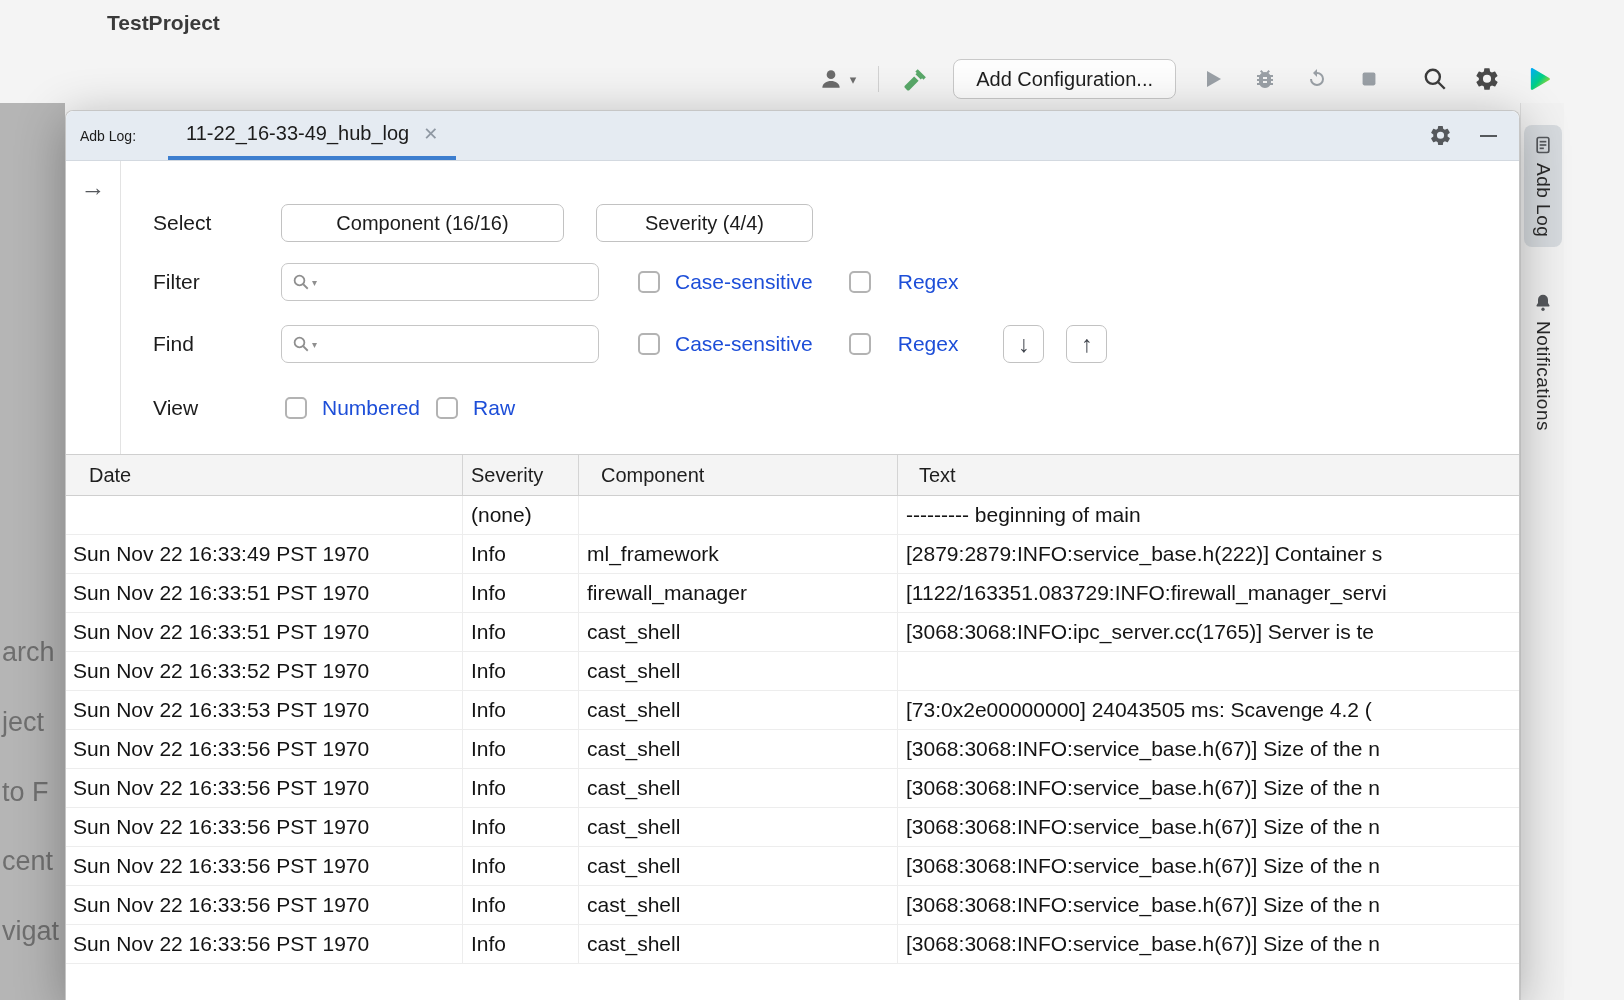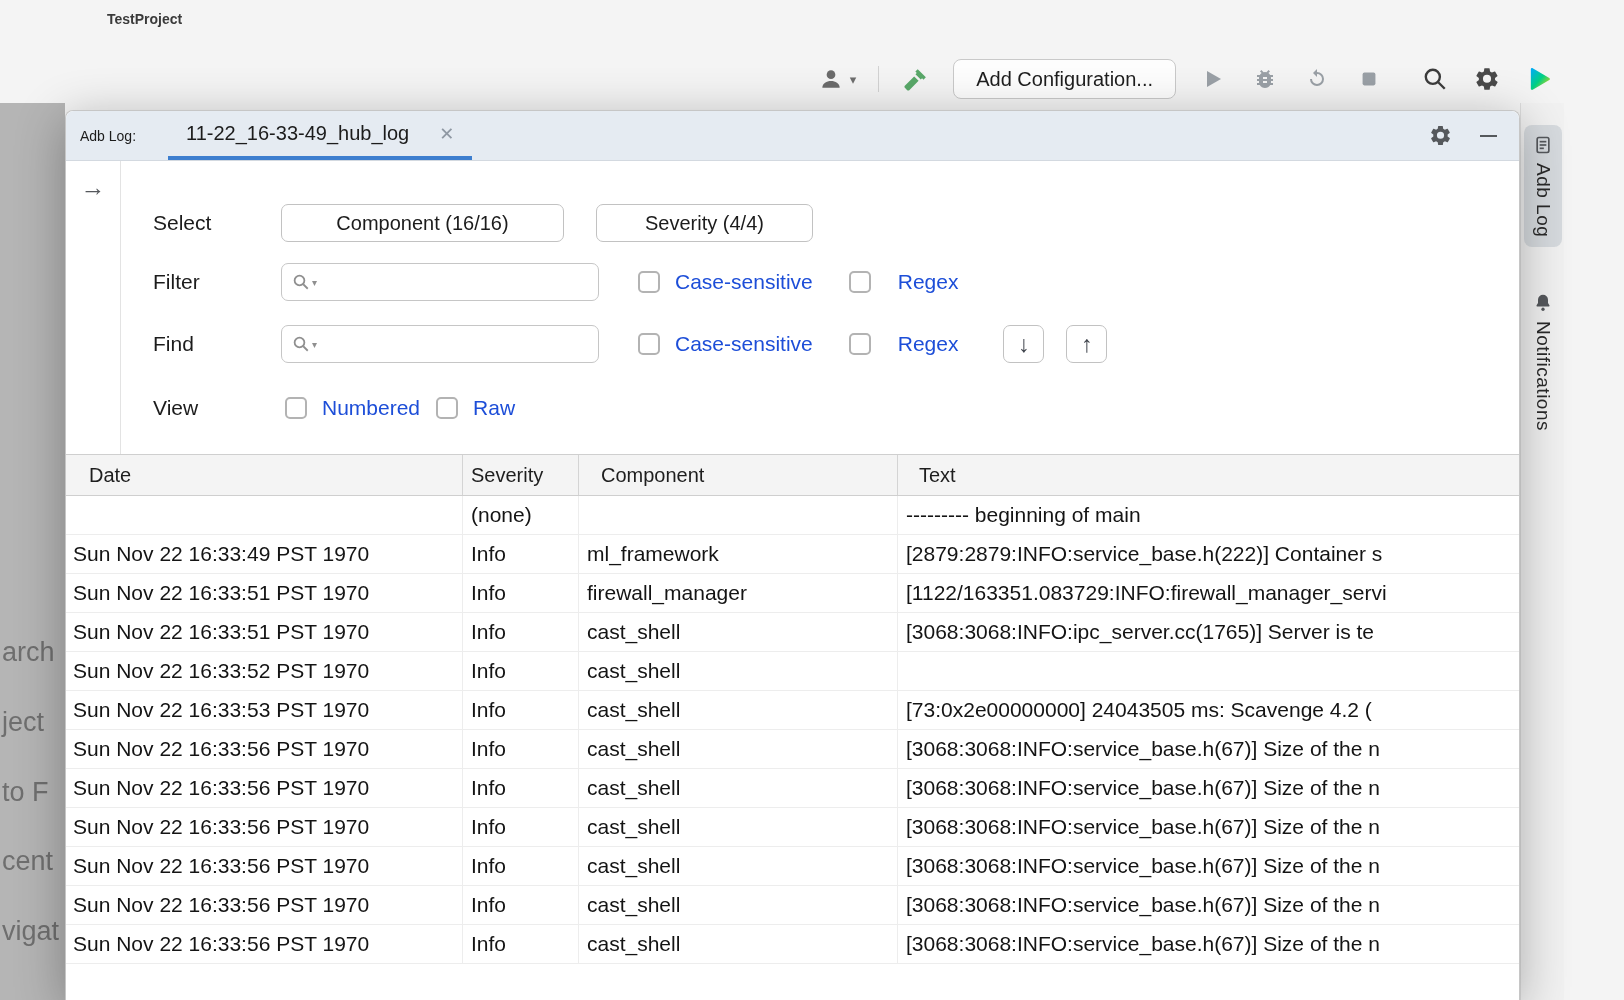--- a/index.html
+++ b/index.html
@@ -6,21 +6,21 @@
   html,body { width:1624px; height:1000px; overflow:hidden; }
   body {
     position:relative;
     font-family:"Liberation Sans","DejaVu Sans",sans-serif;
     background:#f4f4f4;
     color:#1e1e1e;
   }
 
   
   .titlebar { position:absolute; left:0; top:0; width:100%; height:110px; background:#f4f4f4; }
-  .window-title { position:absolute; left:107px; top:11px; font-size:14px; font-weight:bold; color:#3a3a3a; }
+  .window-title { position:absolute; left:107px; top:11px; font-size:21px; font-weight:bold; color:#3a3a3a; }
   .main-toolbar { position:absolute; right:70px; top:56px; height:46px; display:flex; align-items:center; gap:22px; }
   .tb-icon { width:30px; height:30px; display:flex; align-items:center; justify-content:center; }
   .tb-sep { width:1px; height:26px; background:#d2d2d2; }
   .user-group { display:flex; align-items:center; gap:4px; }
   .caret { font-size:13px; color:#6e6e6e; }
   .add-config-btn {
     height:40px; padding:0 22px; background:#fdfdfd; border:1px solid #c9c9c9;
     border-radius:8px; font-size:20px; color:#1e1e1e; display:flex; align-items:center;
     font-family:inherit; cursor:default;
   }
@@ -46,21 +46,21 @@
     border-radius:8px 8px 0 0;
     box-shadow:0 10px 50px rgba(0,0,0,0.30);
     display:flex; flex-direction:column;
   }
   .tw-header {
     height:50px; flex:0 0 50px; background:#e5ebf2; border-bottom:1px solid #d3d9e0;
     border-radius:8px 8px 0 0; display:flex; align-items:stretch; padding:0 16px 0 14px;
   }
   .tw-title { font-size:14px; color:#1c1c1c; display:flex; align-items:center; }
   .tw-tab {
-    margin-left:32px; padding:0 18px; display:flex; align-items:center; gap:30px;
+    margin-left:32px; padding:0 18px; display:flex; align-items:center; gap:14px;
     border-bottom:4px solid #3d7ecf; font-size:20px; color:#1c1c1c;
   }
   .tab-close { font-size:18px; color:#8f98a3; line-height:1; }
   .tw-header-actions { margin-left:auto; display:flex; align-items:center; gap:28px; padding-right:6px; }
   .minimize-bar { width:17px; height:2px; background:#55585c; }
 
   
   .tw-body { flex:1; display:flex; flex-direction:column; background:#fff; min-height:0; }
   .controls-area { flex:0 0 294px; display:flex; border-bottom:1px solid #cfcfcf; }
   .mini-toolbar { width:55px; border-right:1px solid #e3e3e3; padding-top:12px; text-align:center; }

